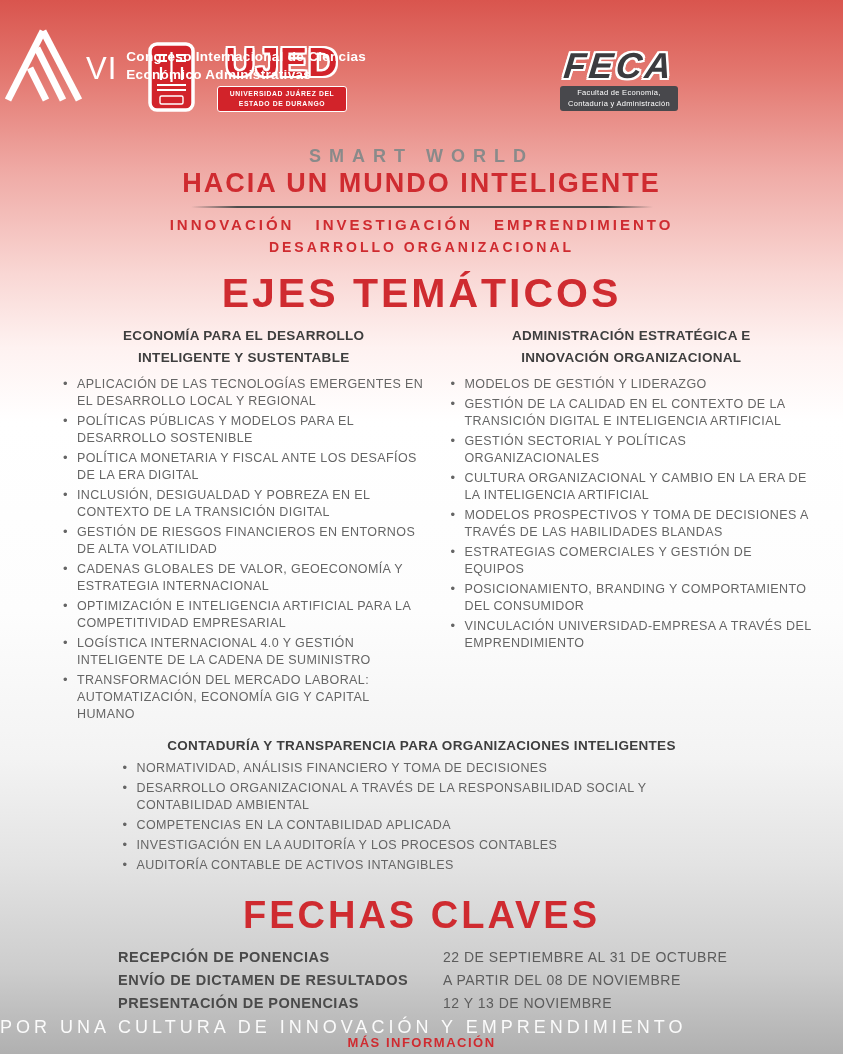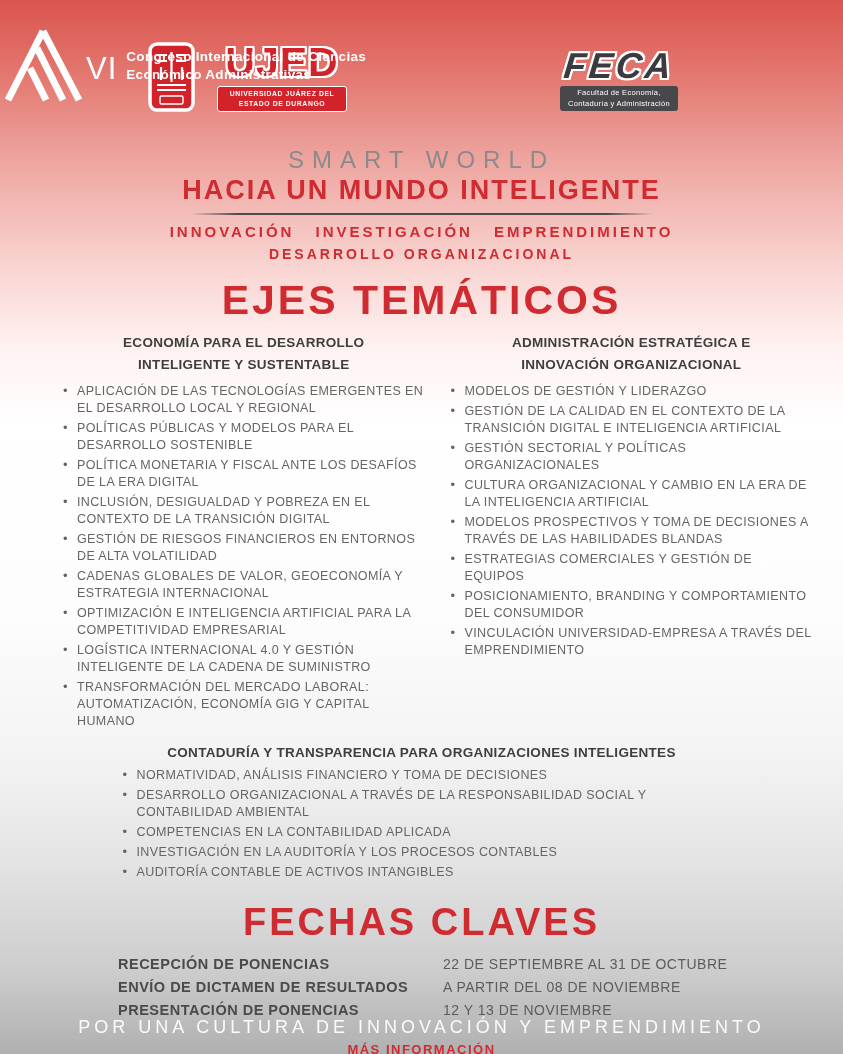--- a/index.html
+++ b/index.html
@@ -36,21 +36,21 @@
     color: #3b3b3f; line-height: 1; transform: skewX(-6deg);
     text-shadow: -2px 0 0 #fff, 2px 0 0 #fff, 0 -2px 0 #fff, 0 2px 0 #fff,
                  -2px -2px 0 #fff, 2px 2px 0 #fff, -2px 2px 0 #fff, 2px -2px 0 #fff;
   }
   .feca-band {
     margin-top: 2px; background: #48484c; border-radius: 3px; color: #fff;
     font-size: 7.5px; text-align: center; line-height: 1.4; padding: 2px 8px; letter-spacing: .3px;
   }
   
   .hero { text-align: center; margin-top: -2px; }
-  .hero-kicker { color: #8a8a8a; font-size: 24px; font-weight: 400; letter-spacing: 8px; }
+  .hero-kicker { color: #8a8a8a; font-size: 18px; font-weight: 700; letter-spacing: 8px; }
   .hero-title { color: #cf2b30; font-size: 27px; font-weight: 800; letter-spacing: 2px; margin-top: 1px; }
   .hero-divider { width: 462px; height: 2px; margin: 7px auto 8px;
     background: linear-gradient(90deg, rgba(77,77,77,0) 0%, #4d4d4d 10%, #4d4d4d 90%, rgba(77,77,77,0) 100%); }
   .hero-tag1 { color: #cf2b30; font-size: 15px; font-weight: bold; letter-spacing: 3px; word-spacing: 14px; }
   .hero-tag2 { color: #cf2b30; font-size: 14px; font-weight: bold; letter-spacing: 3px; margin-top: 6px; }
   
   .ejes-title { text-align: center; color: #cf2b30; font-size: 41px; font-weight: 800; letter-spacing: 3px; margin-top: 15px; }
   .columns { display: flex; gap: 24px; padding: 8px 30px 0 62px; justify-content: space-between; }
   .column { flex: 1; }
   .col-title { text-align: center; font-size: 13.5px; font-weight: bold; color: #3e3e3e;
@@ -67,21 +67,21 @@
   
   .fechas-title { text-align: center; color: #cf2b30; font-size: 38px; font-weight: 800; letter-spacing: 3px; margin-top: 20px; }
   .fechas-rows { margin: 12px 0 0 118px; }
   .fecha-row { display: grid; grid-template-columns: 325px 1fr; margin-bottom: 7px; }
   .fecha-label { font-size: 14.5px; font-weight: bold; color: #4a4a4a; letter-spacing: .5px; }
   .fecha-value { font-size: 14px; color: #5c5c5c; letter-spacing: .5px; }
   
   .contact { text-align: center; margin-top: 24px; }
   .contact-title { color: #cf2b30; font-size: 13px; font-weight: bold; letter-spacing: 1.5px; }
   .contact-line { color: #6b6b6b; font-size: 12.5px; letter-spacing: 1px; line-height: 1.45; margin-top: 2px; }
-  .footer-slogan { position: absolute; left: 0; right: 0; bottom: 16px; text-align: center;
+  .footer-slogan { position: absolute; left: 0; right: 0; bottom: 16px; text-align: left;
     color: #fbfbfb; font-size: 18px; font-weight: 500; letter-spacing: 4px; }
 </style>
 </head>
 <body>
 
 <div class="poster">
 
   <div class="logos">
 
     <div class="ujed-logo">

